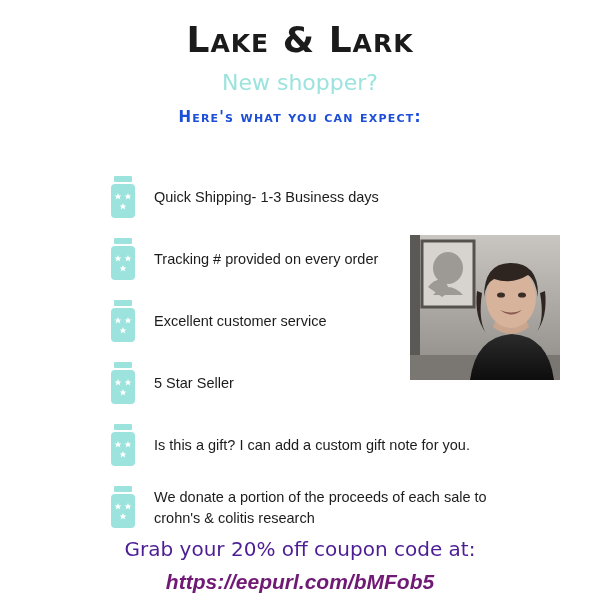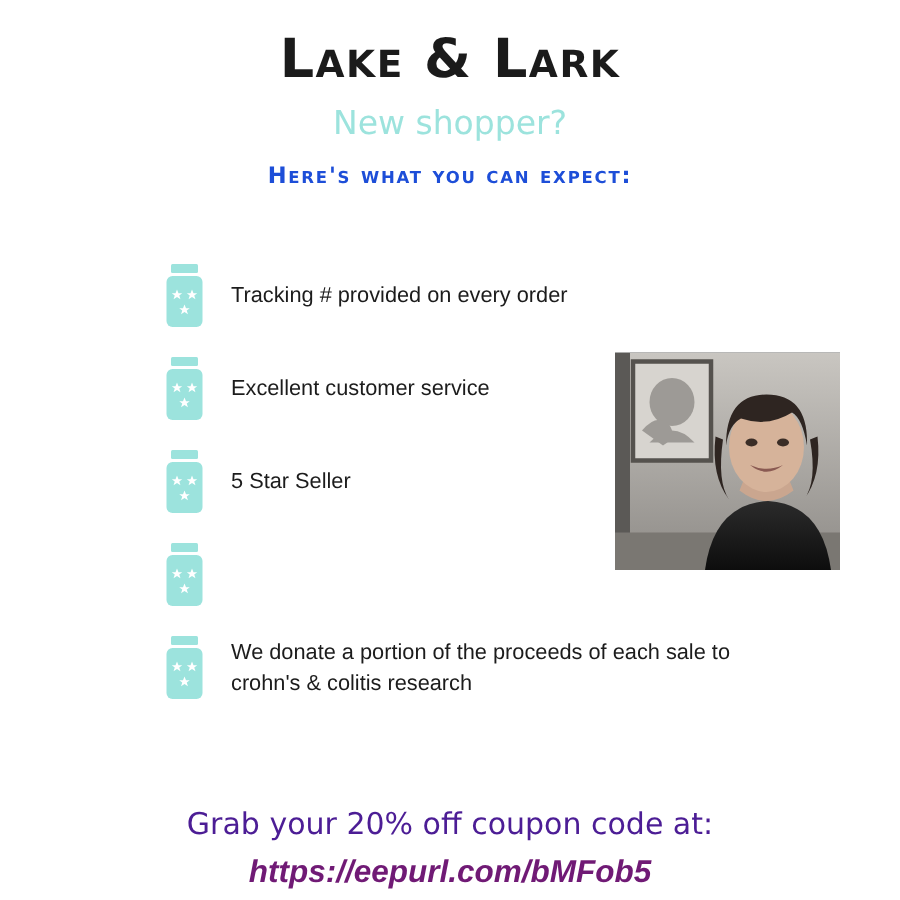--- a/index.html
+++ b/index.html
@@ -128,20 +128,34 @@
 <body>
 
 <div class="page">
 
   <h1 class="brand-title">Lake &amp; Lark</h1>
   <div class="subtitle">New shopper?</div>
   <div class="tagline">Here's what you can expect:</div>
 
   <div class="benefits">
 
+    <div class="benefit-row">
+      <span class="jar-wrap">
+        <svg width="30" height="44" viewBox="0 0 30 44" xmlns="http://www.w3.org/2000/svg" aria-hidden="true">
+          <rect x="6" y="0" width="18" height="6" rx="1" fill="#9ce3dd"></rect>
+          <rect x="3" y="8" width="24" height="34" rx="4" fill="#9ce3dd"></rect>
+          <g fill="#ffffff">
+            <polygon points="10,17 11,19.5 13.5,19.5 11.5,21 12.3,23.5 10,22 7.7,23.5 8.5,21 6.5,19.5 9,19.5"></polygon>
+            <polygon points="20,17 21,19.5 23.5,19.5 21.5,21 22.3,23.5 20,22 17.7,23.5 18.5,21 16.5,19.5 19,19.5"></polygon>
+            <polygon points="15,27 16,29.5 18.5,29.5 16.5,31 17.3,33.5 15,32 12.7,33.5 13.5,31 11.5,29.5 14,29.5"></polygon>
+          </g>
+        </svg>
+      </span>
+      <span class="benefit-text">Quick Shipping- 1-3 Business days</span>
+    </div>
 
     <div class="benefit-row">
       <span class="jar-wrap">
         <svg width="30" height="44" viewBox="0 0 30 44" xmlns="http://www.w3.org/2000/svg" aria-hidden="true">
           <rect x="6" y="0" width="18" height="6" rx="1" fill="#9ce3dd"></rect>
           <rect x="3" y="8" width="24" height="34" rx="4" fill="#9ce3dd"></rect>
           <g fill="#ffffff">
             <polygon points="10,17 11,19.5 13.5,19.5 11.5,21 12.3,23.5 10,22 7.7,23.5 8.5,21 6.5,19.5 9,19.5"></polygon>
             <polygon points="20,17 21,19.5 23.5,19.5 21.5,21 22.3,23.5 20,22 17.7,23.5 18.5,21 16.5,19.5 19,19.5"></polygon>
             <polygon points="15,27 16,29.5 18.5,29.5 16.5,31 17.3,33.5 15,32 12.7,33.5 13.5,31 11.5,29.5 14,29.5"></polygon>
@@ -186,20 +200,21 @@
         <svg width="30" height="44" viewBox="0 0 30 44" xmlns="http://www.w3.org/2000/svg" aria-hidden="true">
           <rect x="6" y="0" width="18" height="6" rx="1" fill="#9ce3dd"></rect>
           <rect x="3" y="8" width="24" height="34" rx="4" fill="#9ce3dd"></rect>
           <g fill="#ffffff">
             <polygon points="10,17 11,19.5 13.5,19.5 11.5,21 12.3,23.5 10,22 7.7,23.5 8.5,21 6.5,19.5 9,19.5"></polygon>
             <polygon points="20,17 21,19.5 23.5,19.5 21.5,21 22.3,23.5 20,22 17.7,23.5 18.5,21 16.5,19.5 19,19.5"></polygon>
             <polygon points="15,27 16,29.5 18.5,29.5 16.5,31 17.3,33.5 15,32 12.7,33.5 13.5,31 11.5,29.5 14,29.5"></polygon>
           </g>
         </svg>
       </span>
+      <span class="benefit-text">Is this a gift?  I can add a custom gift note for you.</span>
     </div>
 
     <div class="benefit-row">
       <span class="jar-wrap">
         <svg width="30" height="44" viewBox="0 0 30 44" xmlns="http://www.w3.org/2000/svg" aria-hidden="true">
           <rect x="6" y="0" width="18" height="6" rx="1" fill="#9ce3dd"></rect>
           <rect x="3" y="8" width="24" height="34" rx="4" fill="#9ce3dd"></rect>
           <g fill="#ffffff">
             <polygon points="10,17 11,19.5 13.5,19.5 11.5,21 12.3,23.5 10,22 7.7,23.5 8.5,21 6.5,19.5 9,19.5"></polygon>
             <polygon points="20,17 21,19.5 23.5,19.5 21.5,21 22.3,23.5 20,22 17.7,23.5 18.5,21 16.5,19.5 19,19.5"></polygon>

